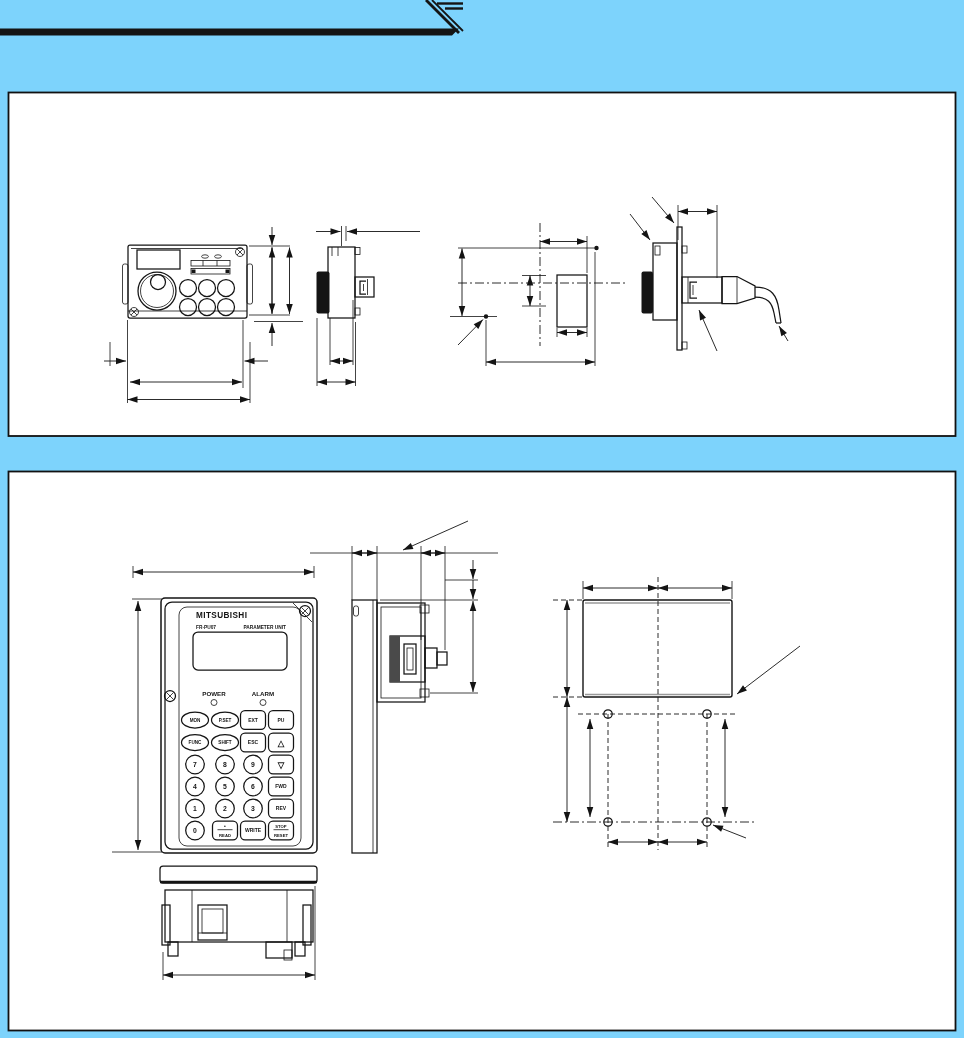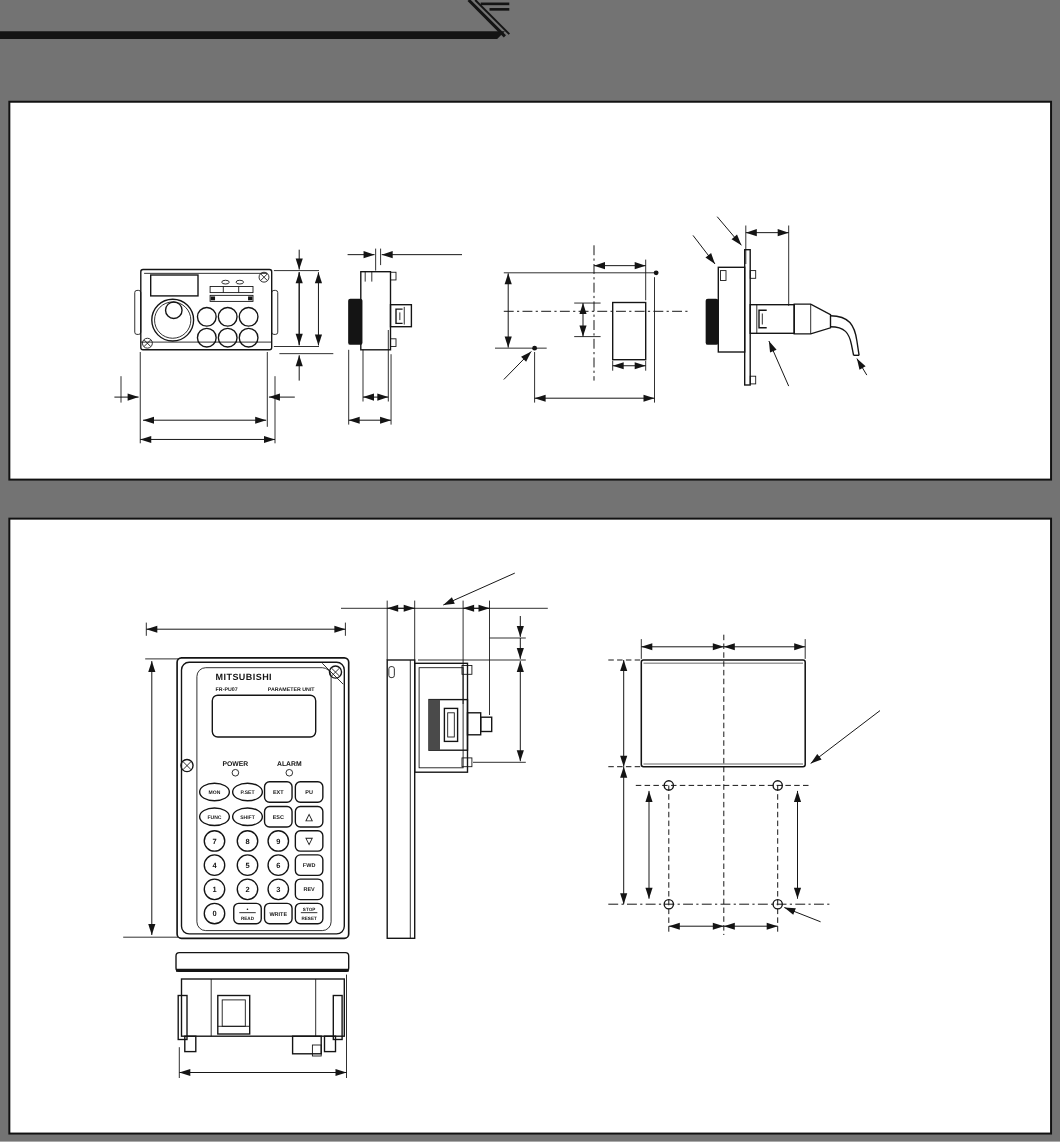--- a/index.html
+++ b/index.html
@@ -1,16 +1,16 @@
 <!DOCTYPE html>
 <html><head>
 <meta charset="utf-8">
 <style>
   html,body{margin:0;padding:0;background:#fff;}
-  .page{position:relative;width:964px;height:1038px;background:#737373;overflow:hidden;}
+  .page{position:relative;width:964px;height:1038px;background:#7dd3fc;overflow:hidden;}
   svg{display:block;}
   svg text{font-family:"Liberation Sans", sans-serif; fill:#141414;}
   .ln{stroke:#141414;fill:none;}
   .obj{stroke-width:1.25;}
   .dim{stroke-width:0.9;}
   .thin{stroke-width:0.8;}
   .dash{stroke-dasharray:5,3;stroke-width:0.9;}
   .dashdot{stroke-dasharray:9,3,2,3;stroke-width:0.9;}
   .fill{fill:#141414;stroke:none;}
   .gray{stroke:#9a9a9a;stroke-width:1.4;fill:none;}

